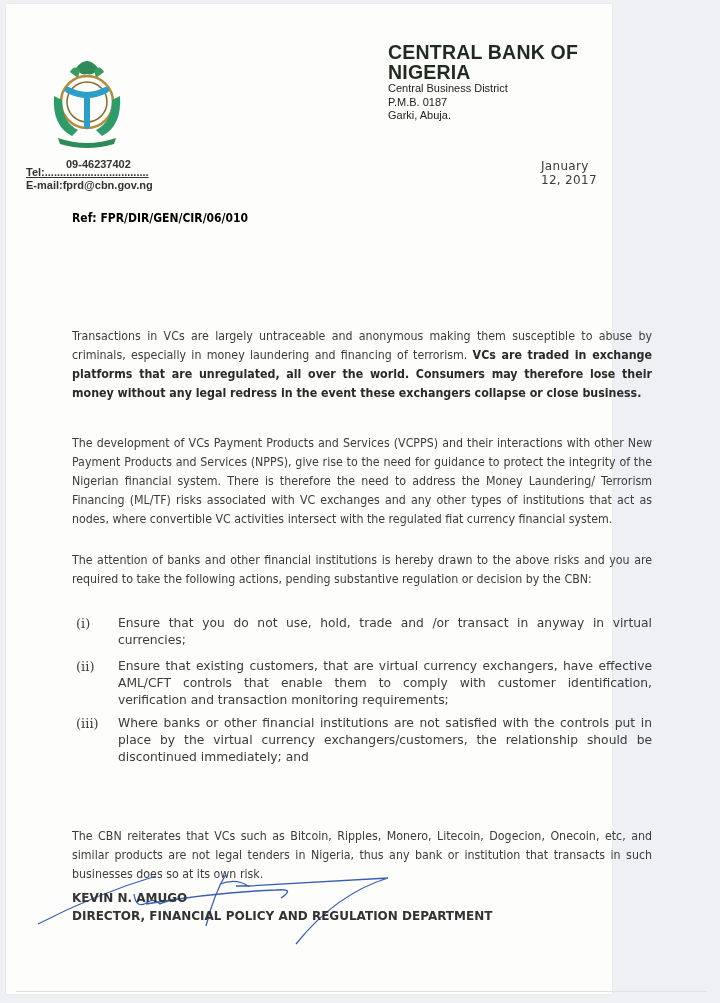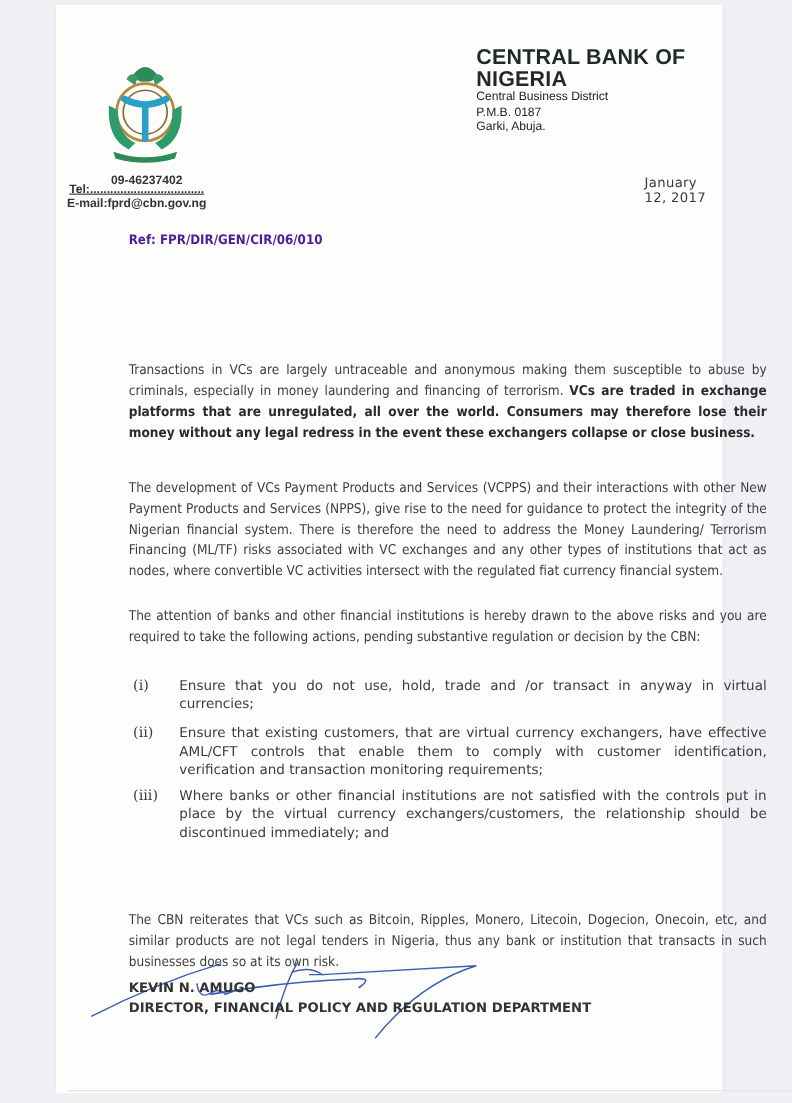--- a/index.html
+++ b/index.html
@@ -7,37 +7,36 @@
     width: 720px; height: 1003px; overflow: hidden;
     background: #eef0f3;
     font-family: "DejaVu Sans", sans-serif;
     color: #2b2b2b;
     position: relative;
   }
   .page {
     position: absolute; left: 6px; top: 4px; width: 606px; height: 990px;
     background: #fdfdfc;
     box-shadow: 0 0 2px rgba(0,0,0,0.08);
-    margin-left: 45px;
   }
   .logo { position: absolute; left: 42px; top: 52px; width: 78px; height: 94px; }
   .bank-block { position: absolute; left: 382px; top: 38px; }
   .bank-name { font-family: "Liberation Sans", sans-serif; font-weight: bold; font-size: 19.5px; color: #1f2a22; letter-spacing: 0.2px; line-height: 20px; }
   .addr { font-family: "Liberation Sans", sans-serif; font-size: 11px; color: #222; line-height: 13.5px; }
   .date { position: absolute; left: 535px; top: 155px; font-family: "DejaVu Sans", sans-serif; font-size: 12px; font-weight: normal; color: #3a3a3a; letter-spacing: 0.3px; }
-  .contact { position: absolute; left: 10px; top: 156px; font-family: "Liberation Sans", sans-serif; font-weight: bold; font-size: 11px; color: #333; line-height: 13px; text-align: center; }
+  .contact { position: absolute; left: 20px; top: 156px; font-family: "Liberation Sans", sans-serif; font-weight: bold; font-size: 11px; color: #333; line-height: 13px; }
   .tel-num { position: absolute; left: 40px; top: -2px; font-size: 11px; }
   .tel-line { display: block; padding-top: 6px; text-decoration: underline; }
   .body-text {
     position: absolute; left: 66px; width: 580px;
     font-family: "DejaVu Sans", sans-serif;
     font-size: 12.3px; line-height: 19px; color: #3c3c3c;
     text-align: justify; font-stretch: condensed;
   }
-  .ref { top: 205px; font-weight: bold; font-size: 12px; color: #4c1d95; }
+  .ref { top: 205px; font-weight: bold; font-size: 12px; color: #000000; }
   .title { top: 237px; font-weight: bold; font-size: 12px; color: #333; line-height: 18px; letter-spacing: 0.2px; }
   .p1 { top: 278px; }
   .p2 { top: 323px; }
   .p3 { top: 430px; }
   .p4 { top: 547px; }
   .p5 { top: 823px; }
   .bold { font-weight: bold; color: #2a2a2a; }
   .list { position: absolute; left: 66px; width: 580px; font-family: "DejaVu Sans", sans-serif; font-size: 12.3px; line-height: 17px; color: #3c3c3c; }
   .li { position: relative; padding-left: 46px; text-align: justify; margin-bottom: 8px; }
   .li-num { position: absolute; left: 4px; top: 0; font-family: "DejaVu Serif", serif; font-size: 13px; }

